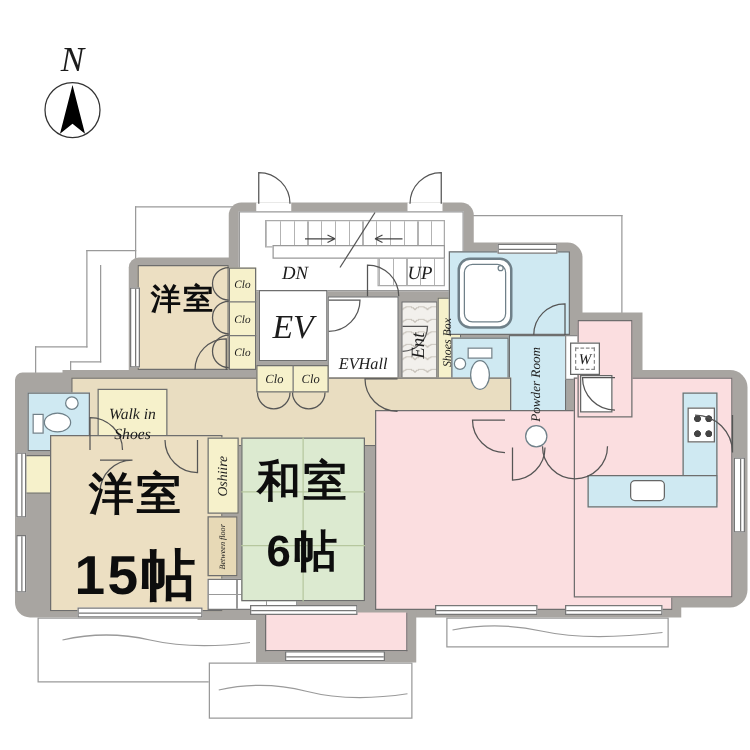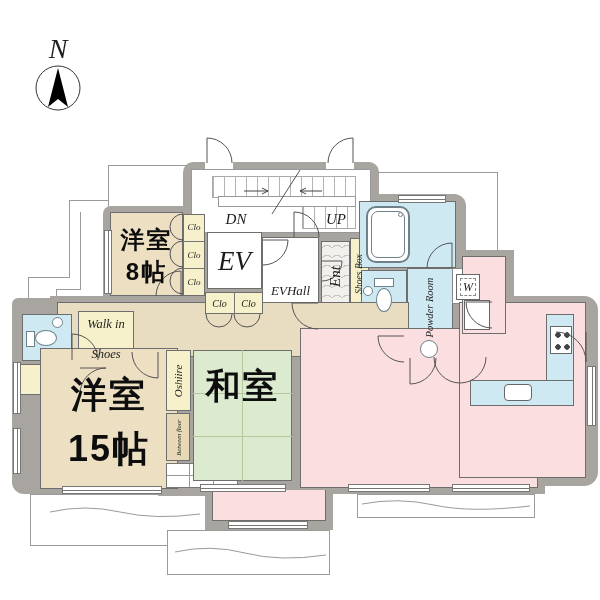--- a/index.html
+++ b/index.html
@@ -226,44 +226,44 @@
   <div class="lbl z5" style="left:183px;top:271px;width:22px;height:22px;font-size:9px;">
     <span>Clo</span>
     </div>
   <div class="lbl z5" style="left:205px;top:293px;width:29px;height:20px;font-size:10px;">
     <span>Clo</span>
     </div>
   <div class="lbl z5" style="left:234px;top:293px;width:29px;height:20px;font-size:10px;">
     <span>Clo</span>
     </div>
 
-  <div class="lbl z5" style="left:78px;top:316px;width:56px;height:46px;font-size:12.5px;flex-direction:column;line-height:1.3;justify-content:space-between;">
+  <div class="lbl z5" style="left:78px;top:316px;width:56px;height:46px;font-size:12.5px;flex-direction:column;line-height:1.3;">
     <span>Walk in</span>
     <span>Shoes</span>
     </div>
 
   <div class="lbl rot z5" style="left:166px;top:352px;width:25px;height:58px;font-size:11px;">
     <span>Oshiire</span>
     </div>
   <div class="lbl rot z5" style="left:166px;top:415px;width:24px;height:44px;font-size:6.5px;">
     <span>Between floor</span>
     </div>
 
   <div class="big z5" style="left:110px;top:224px;width:73px;height:32px;font-size:24px;">
     <span>洋室</span>
     </div>
-  <div class="big z5" style="left:110px;top:256px;width:73px;height:32px;font-size:24px;">
-    <span>8帖</span>
-    </div>
 
   <div class="big z5" style="left:40px;top:372px;width:138px;height:46px;font-size:36px;">
     <span>洋室</span>
     </div>
-  <div class="big z5" style="left:40px;top:426px;width:138px;height:46px;font-size:36px;">
+  <div class="big z5" style="left:40px;top:438px;width:138px;height:46px;font-size:44px;">
     <span>15帖</span>
     </div>
 
   <div class="big z5" style="left:193px;top:362px;width:99px;height:46px;font-size:35px;">
     <span>和室</span>
     </div>
+  <div class="big z5" style="left:193px;top:418px;width:99px;height:46px;font-size:35px;">
+    <span>6帖</span>
+    </div>
 
 
 </div>
 
 </body></html>

